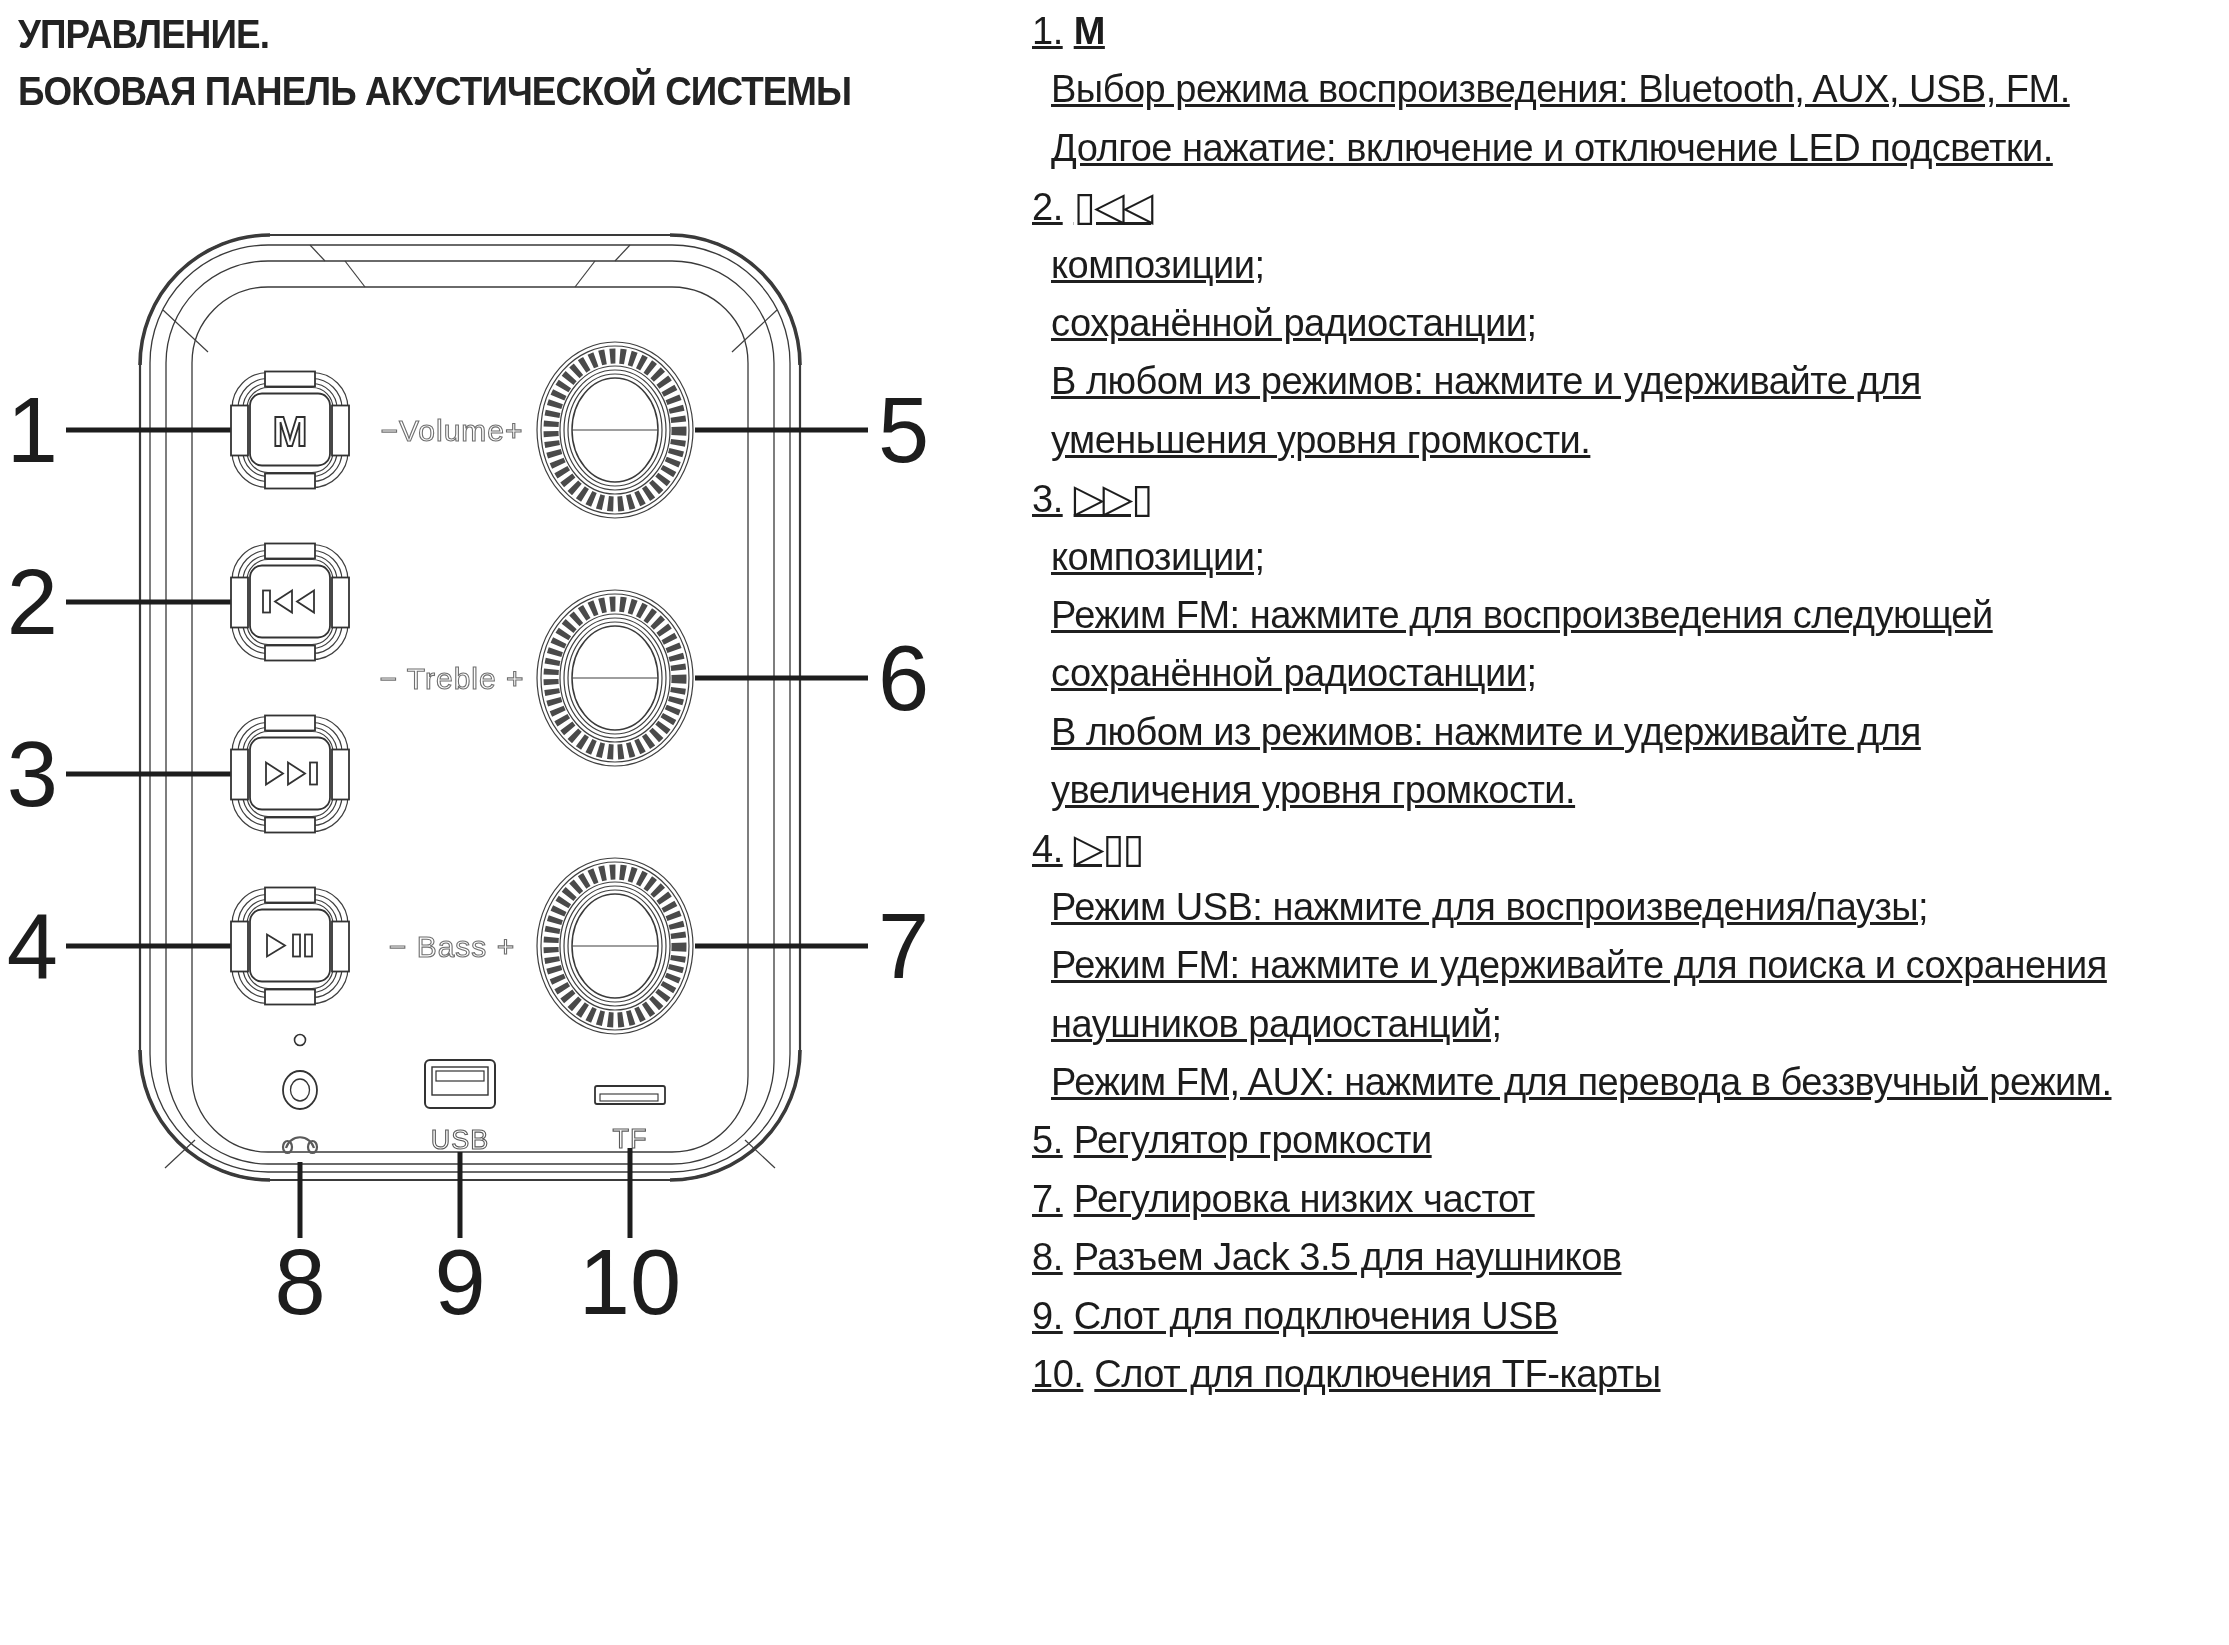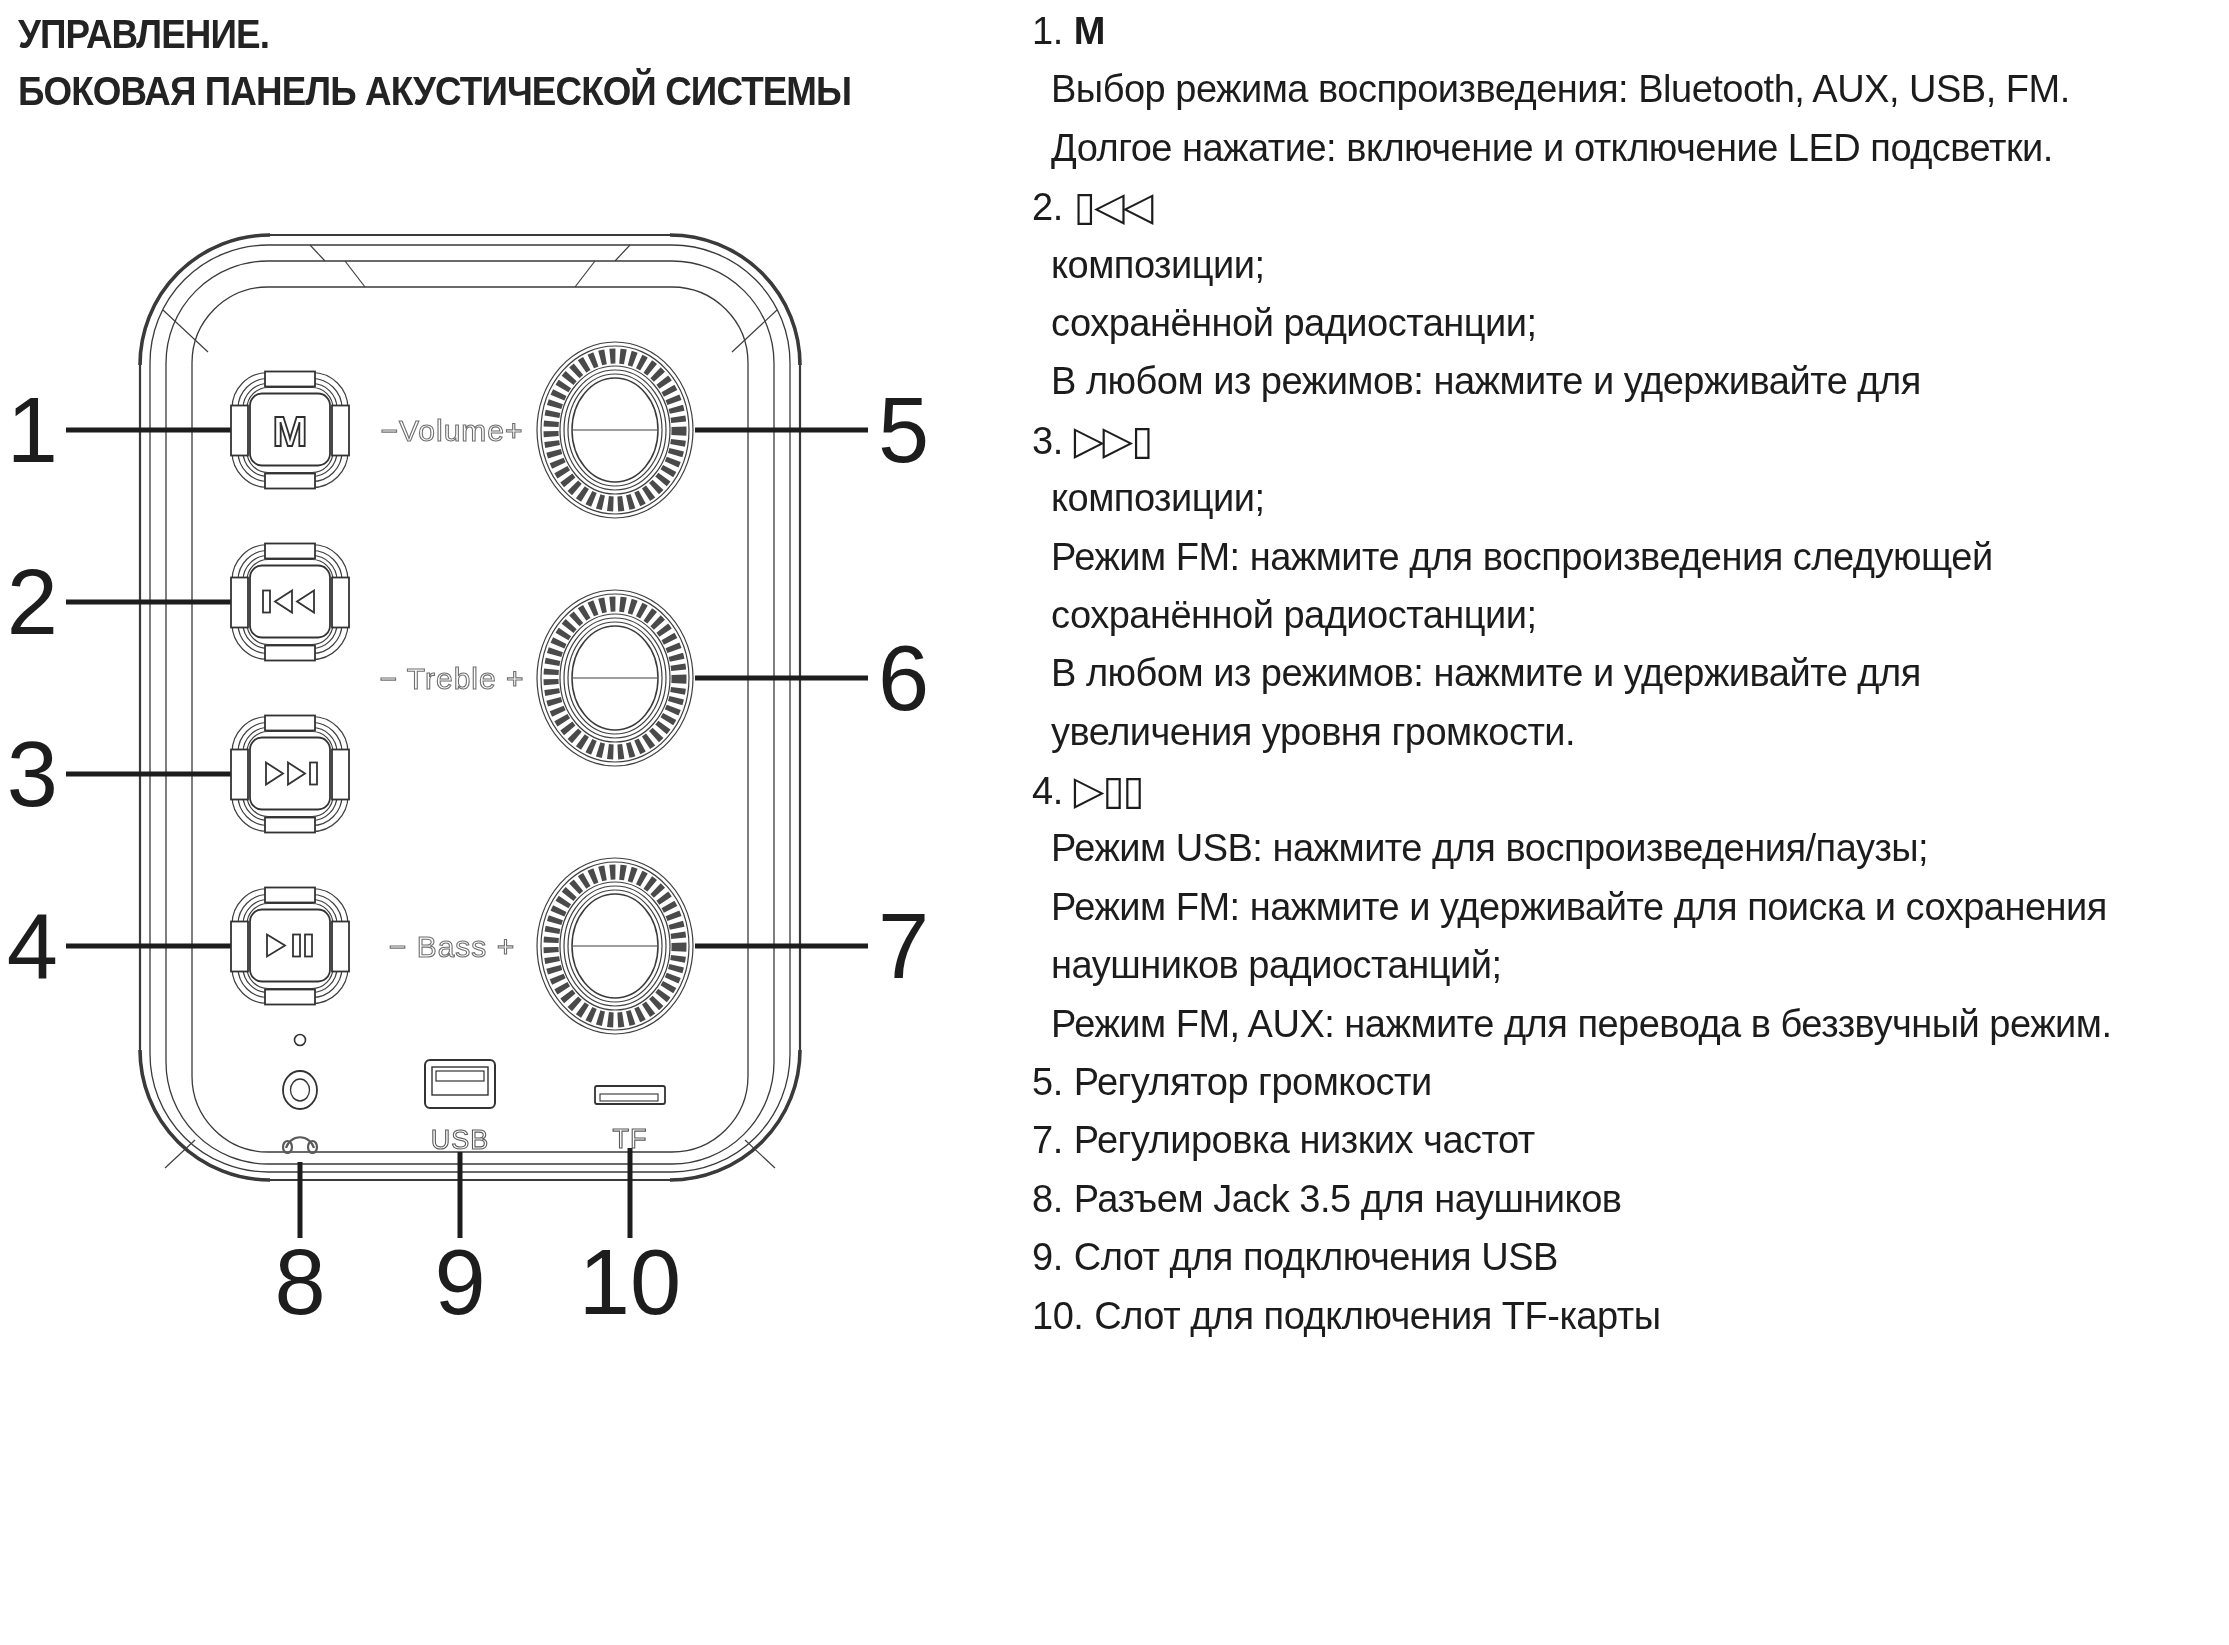--- a/index.html
+++ b/index.html
@@ -7,21 +7,21 @@
     width:2229px;height:1645px;position:relative;background:#ffffff;
     font-family:"Liberation Sans",sans-serif;color:#1f1f1f;overflow:hidden;
   }
   
   .title{
     position:absolute;left:18px;top:6px;
     font-weight:700;font-size:40px;line-height:57px;letter-spacing:-1px;
     color:#232323;transform:scaleX(.92);transform-origin:left top;white-space:nowrap;
   }
   
-  .legend{position:absolute;left:1032px;top:2px;width:1190px;}
+  .legend{position:absolute;left:1032px;top:2px;width:1190px;text-decoration:underline;}
   .ln{height:58.4px;line-height:58.4px;white-space:nowrap;font-size:38px;letter-spacing:-.5px;color:#1c1c1c;}
   .ln.ind{padding-left:19px;}
   .num{margin-right:11px;}
   .bold-head{font-weight:700;}
   .glyph{font-family:"DejaVu Sans",sans-serif;font-size:40px;letter-spacing:-2px;}
   
   .diagram{position:absolute;left:0;top:150px;}
   svg text{font-family:"Liberation Sans",sans-serif;}
   .callout-num{font-size:92px;fill:#1d1d1d;}
   .hollow{fill:#fff;stroke:#6f6f6f;stroke-width:1.1;font-size:30px;letter-spacing:1px;}
@@ -225,20 +225,21 @@
 <div class="legend">
 
   <div class="ln"><span class="num">1.</span><span class="bold-head">M</span></div>
   <div class="ln ind">Выбор режима воспроизведения: Bluetooth, AUX, USB, FM.</div>
   <div class="ln ind">Долгое нажатие: включение и отключение LED подсветки.</div>
 
   <div class="ln"><span class="num">2.</span><span class="glyph">▯◁◁</span></div>
   <div class="ln ind">композиции;</div>
   <div class="ln ind">сохранённой радиостанции;</div>
   <div class="ln ind">В любом из режимов: нажмите и удерживайте для</div>
+  <div class="ln ind">уменьшения уровня громкости.</div>
 
   <div class="ln"><span class="num">3.</span><span class="glyph">▷▷▯</span></div>
   <div class="ln ind">композиции;</div>
   <div class="ln ind">Режим FM: нажмите для воспроизведения следующей</div>
   <div class="ln ind">сохранённой радиостанции;</div>
   <div class="ln ind">В любом из режимов: нажмите и удерживайте для</div>
   <div class="ln ind">увеличения уровня громкости.</div>
 
   <div class="ln"><span class="num">4.</span><span class="glyph">▷▯▯</span></div>
   <div class="ln ind">Режим USB: нажмите для воспроизведения/паузы;</div>

